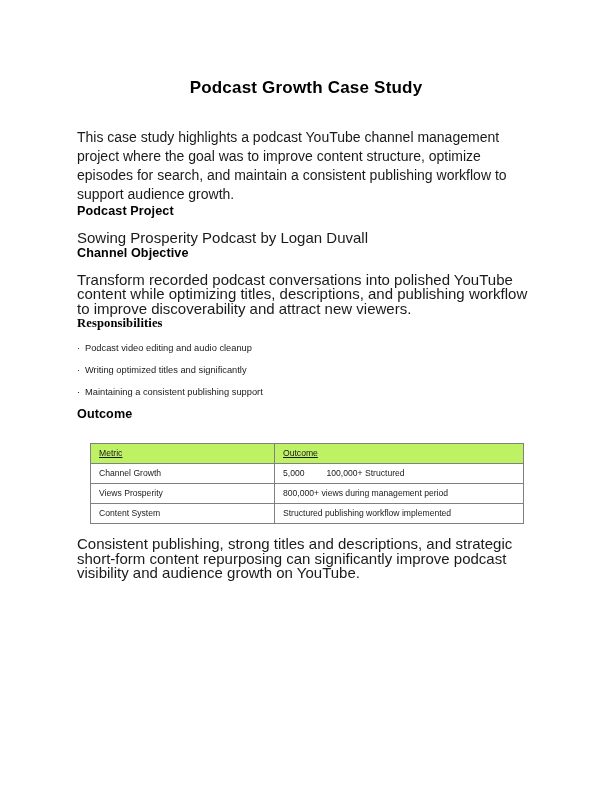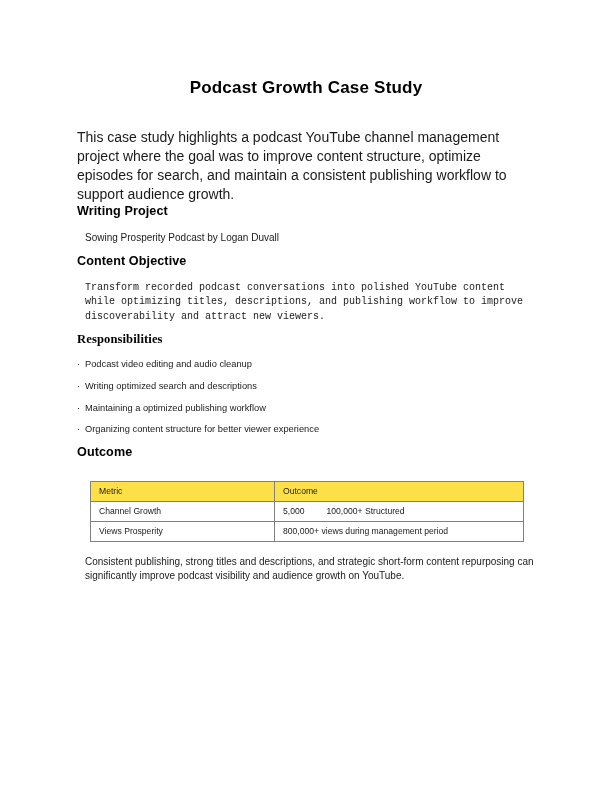--- a/index.html
+++ b/index.html
@@ -53,28 +53,28 @@
     padding: 0;
     letter-spacing: 0.1px;
   }
   .sec-client { margin-top: 44px; }
   .sec-objective { margin-top: 35px; }
   .sec-resp { margin-top: 36px; font-family: Liberation Serif, serif; }
   .sec-results { margin-top: 39px; }
   .sec-takeaway { margin-top: 41px; }
 
   .body-text {
-    font-size: 10px;
+    font-size: 15px;
     line-height: 14.6px;
     color: #1a1a1a;
-    margin: 8px;
+    margin: 0;
     padding: 0;
   }
   .client-text { margin-top: 13px; }
-  .objective-text { margin-top: 13px; width: 452px; font-family: Liberation Mono, monospace; }
+  .objective-text { margin-top: 13px; width: 452px; }
   .takeaway-text { margin-top: 13px; width: 454px; }
 
   ul.resp-list {
     list-style: none;
     margin: 11px 0 0 0;
     padding: 0;
   }
   ul.resp-list li {
     position: relative;
     font-size: 9.3px;
@@ -104,64 +104,64 @@
     text-align: left;
     color: #1a1a1a;
     height: 19px;
     padding: 0 0 0 8px;
     vertical-align: middle;
     line-height: 19px;
     overflow: hidden;
     white-space: nowrap;
   }
   table.results-table thead th {
-    background: #fde047;
+    background: #bef264;
     color: #1a1a1a;
+    text-decoration: underline;
   }
   table.results-table col.col-metric { width: 184px; }
   table.results-table col.col-outcome { width: 249px; }
   .gap-space { display: inline-block; width: 22px; }
 </style>
 </head>
 <body>
 
 <div class="page">
 
   <div class="doc-title">Podcast Growth Case Study</div>
 
   <div class="content">
 
     <p class="intro">This case study highlights a podcast YouTube channel management project where the goal was to improve content structure, optimize episodes for search, and maintain a consistent publishing workflow to support audience growth.</p>
 
-    <h2 class="section-heading sec-client">Writing Project</h2>
+    <h2 class="section-heading sec-client">Podcast Project</h2>
     <p class="body-text client-text">Sowing Prosperity Podcast by Logan Duvall</p>
 
-    <h2 class="section-heading sec-objective">Content Objective</h2>
+    <h2 class="section-heading sec-objective">Channel Objective</h2>
     <p class="body-text objective-text">Transform recorded podcast conversations into polished YouTube content while optimizing titles, descriptions, and publishing workflow to improve discoverability and attract new viewers.</p>
 
     <h2 class="section-heading sec-resp">Responsibilities</h2>
     <ul class="resp-list">
       <li>
         <span class="bullet">·</span>
         <span>Podcast video editing and audio cleanup</span>
       </li>
       <li>
         <span class="bullet">·</span>
-        <span>Writing optimized search and descriptions</span>
+        <span>Writing optimized titles and significantly</span>
       </li>
       <li>
         <span class="bullet">·</span>
       </li>
       <li>
         <span class="bullet">·</span>
-        <span>Maintaining a optimized publishing workflow</span>
+        <span>Maintaining a consistent publishing support</span>
       </li>
       <li>
         <span class="bullet">·</span>
-        <span>Organizing content structure for better viewer experience</span>
       </li>
     </ul>
 
     <h2 class="section-heading sec-results">Outcome</h2>
 
     <table class="results-table">
       <colgroup>
         <col class="col-metric">
         <col class="col-outcome">
       </colgroup>
@@ -175,19 +175,23 @@
         <tr>
           <td>Channel Growth</td>
           <td>
             <span>5,000</span><span class="gap-space"></span><span>100,000+ Structured</span>
           </td>
         </tr>
         <tr>
           <td>Views Prosperity</td>
           <td>800,000+ views during management period</td>
         </tr>
+        <tr>
+          <td>Content System</td>
+          <td>Structured publishing workflow implemented</td>
+        </tr>
       </tbody>
     </table>
 
     <p class="body-text takeaway-text">Consistent publishing, strong titles and descriptions, and strategic short-form content repurposing can significantly improve podcast visibility and audience growth on YouTube.</p>
 
   </div>
 </div>
 
 </body></html>

